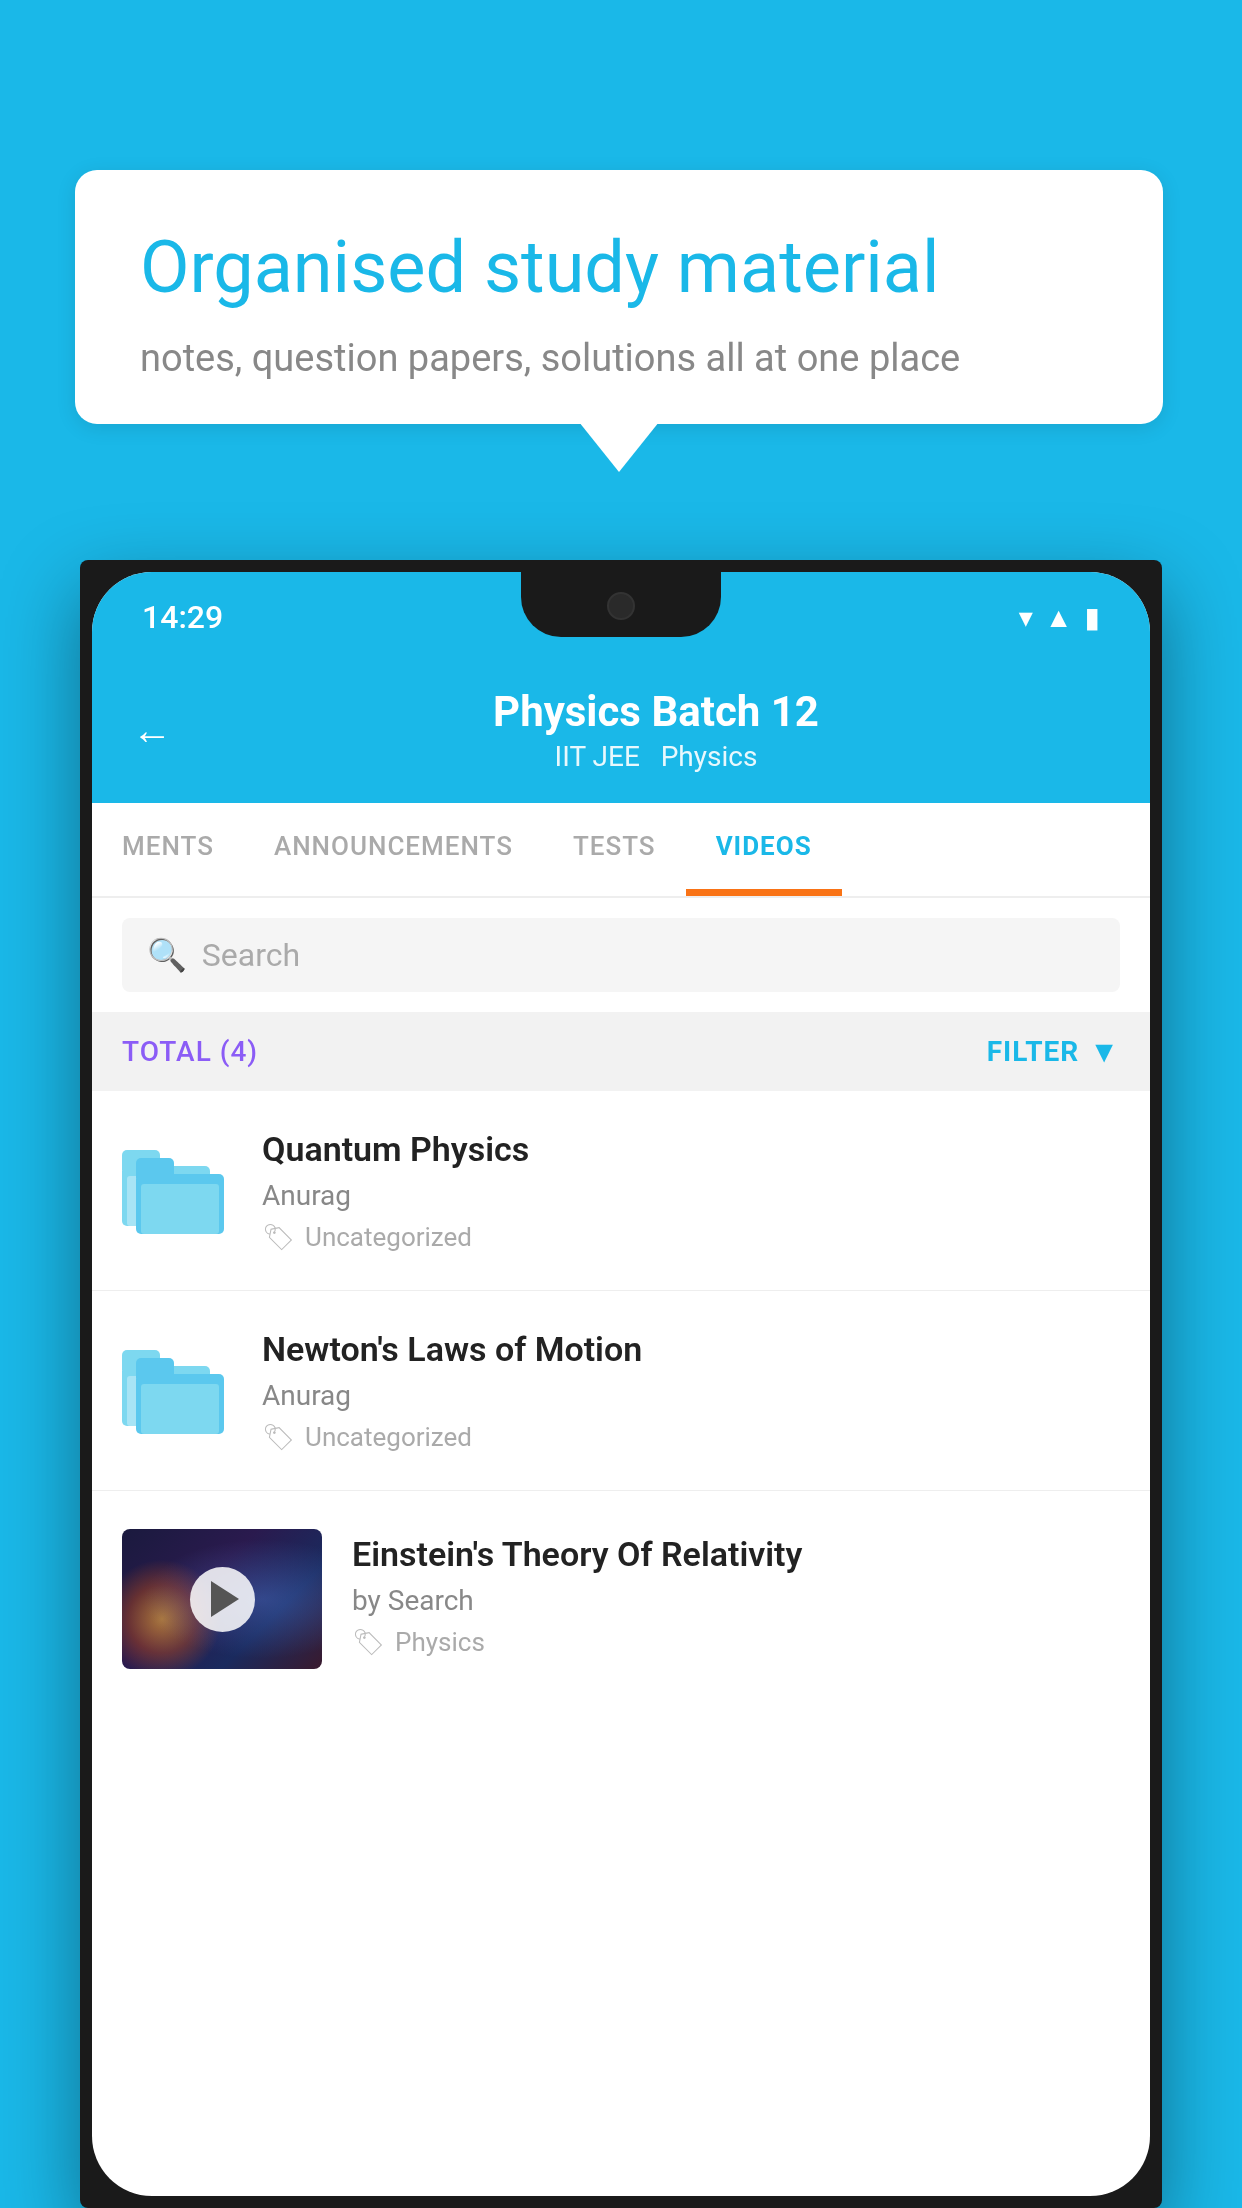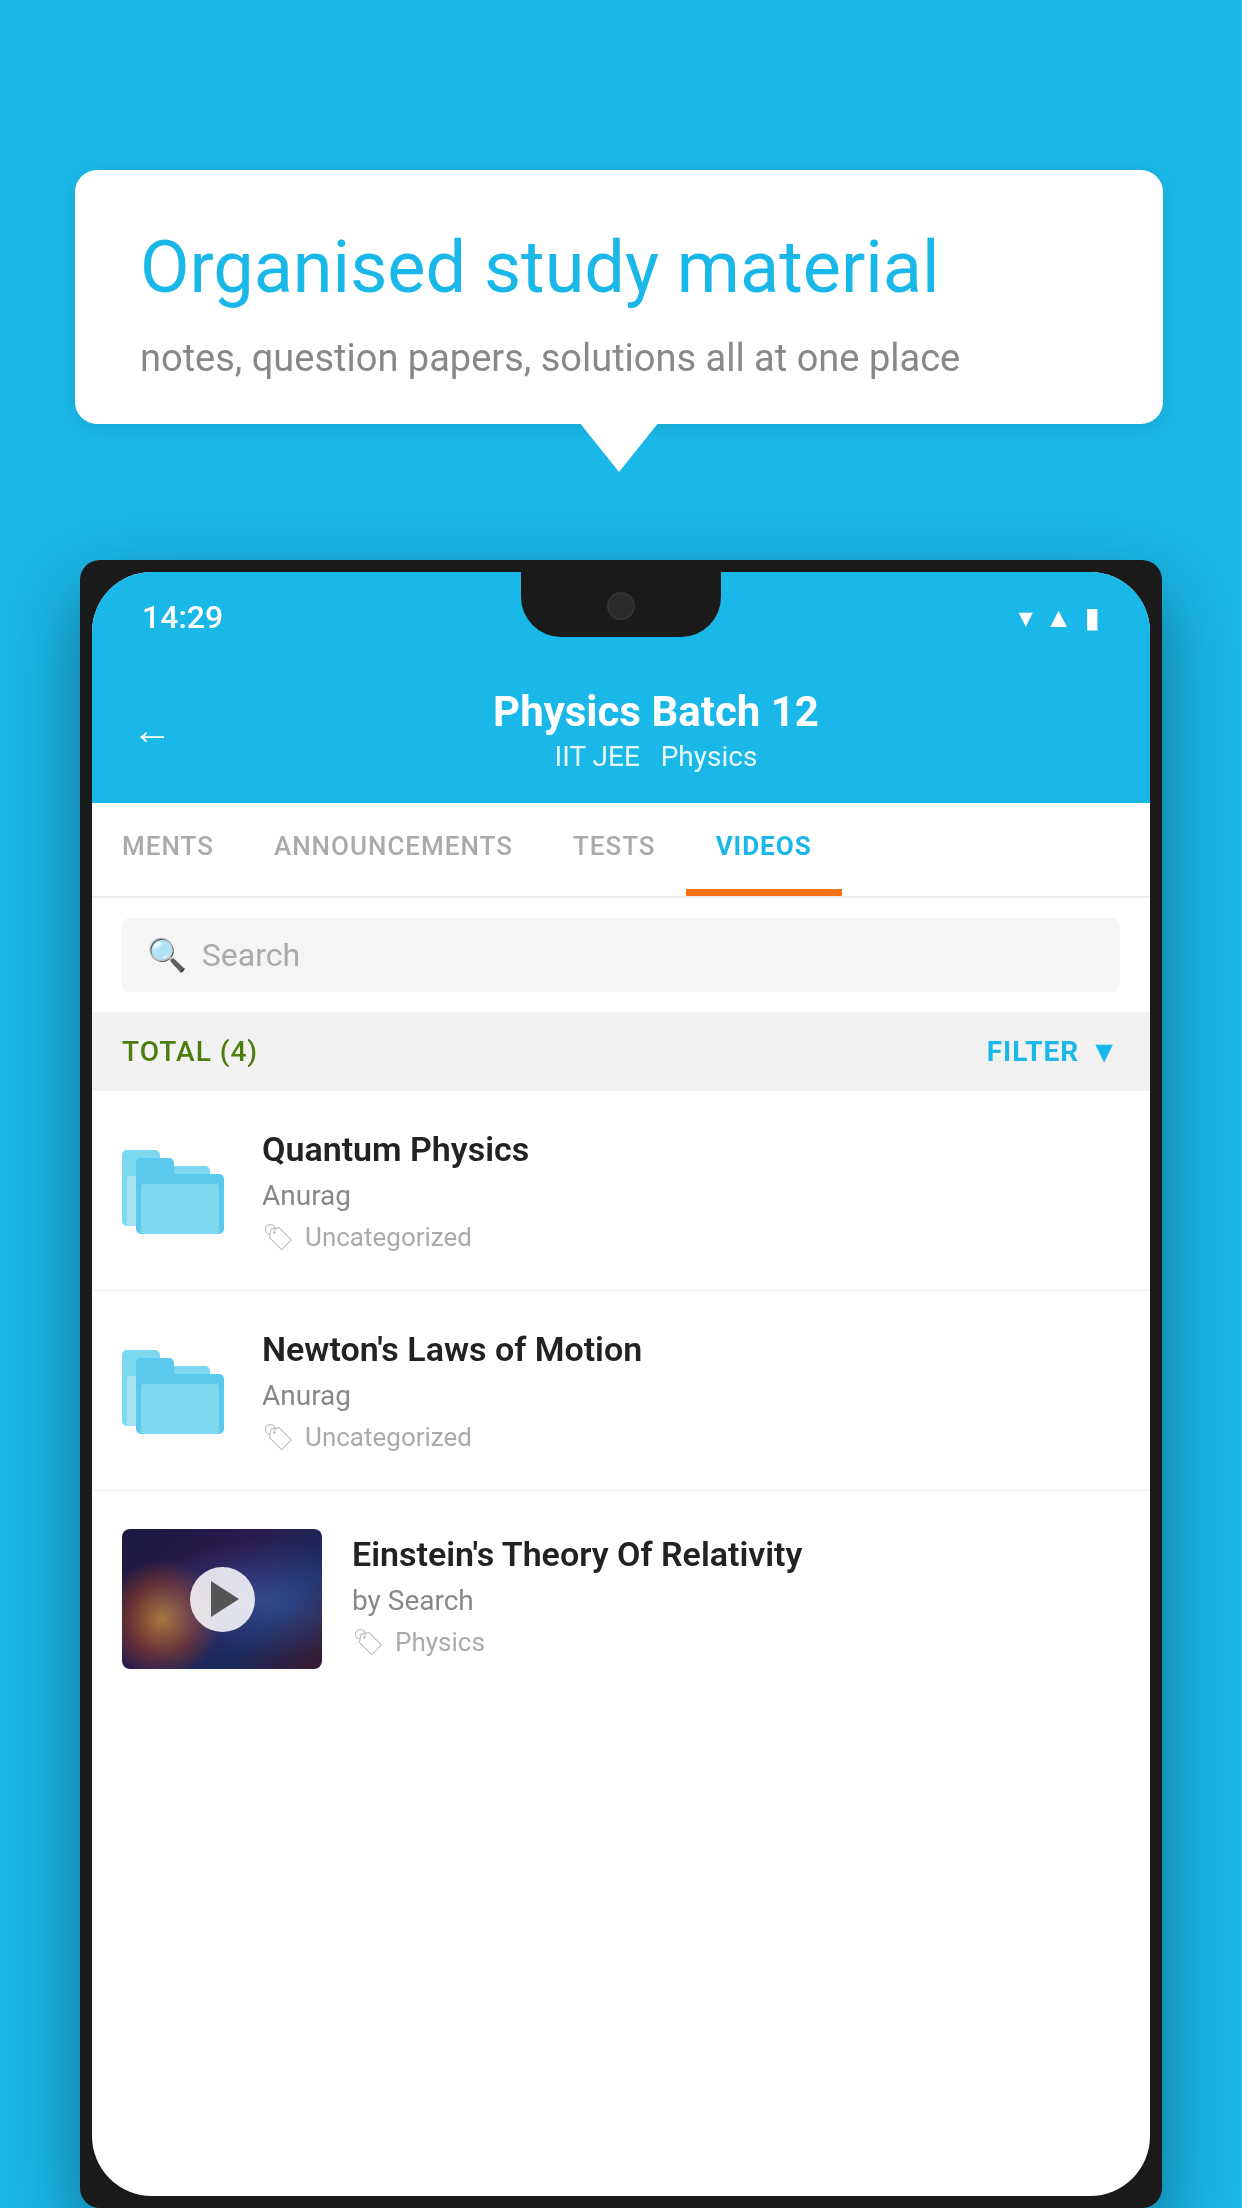--- a/index.html
+++ b/index.html
@@ -53,21 +53,21 @@
     }
 
     
     .phone-frame {
       position: absolute;
       top: 560px;
       left: 80px;
       right: 80px;
       bottom: 0;
       background: #1a1a1a;
-      border-radius: 20px;
+      border-radius: 8px;
       overflow: hidden;
       box-shadow: 0 30px 80px rgba(0,0,0,0.4);
     }
 
     
     .phone-status-bar {
       background: #1ab8e8;
       height: 90px;
       display: flex;
       align-items: center;
@@ -201,21 +201,21 @@
     
     .filter-bar {
       background: #f2f2f2;
       padding: 22px 30px;
       display: flex;
       justify-content: space-between;
       align-items: center;
     }
 
     .total-label {
-      color: #4d7c0f;
+      color: #8b5cf6;
       font-size: 28px;
       font-weight: 500;
       letter-spacing: 1px;
     }
 
     .filter-btn {
       display: flex;
       align-items: center;
       gap: 10px;
       color: #1ab8e8;

